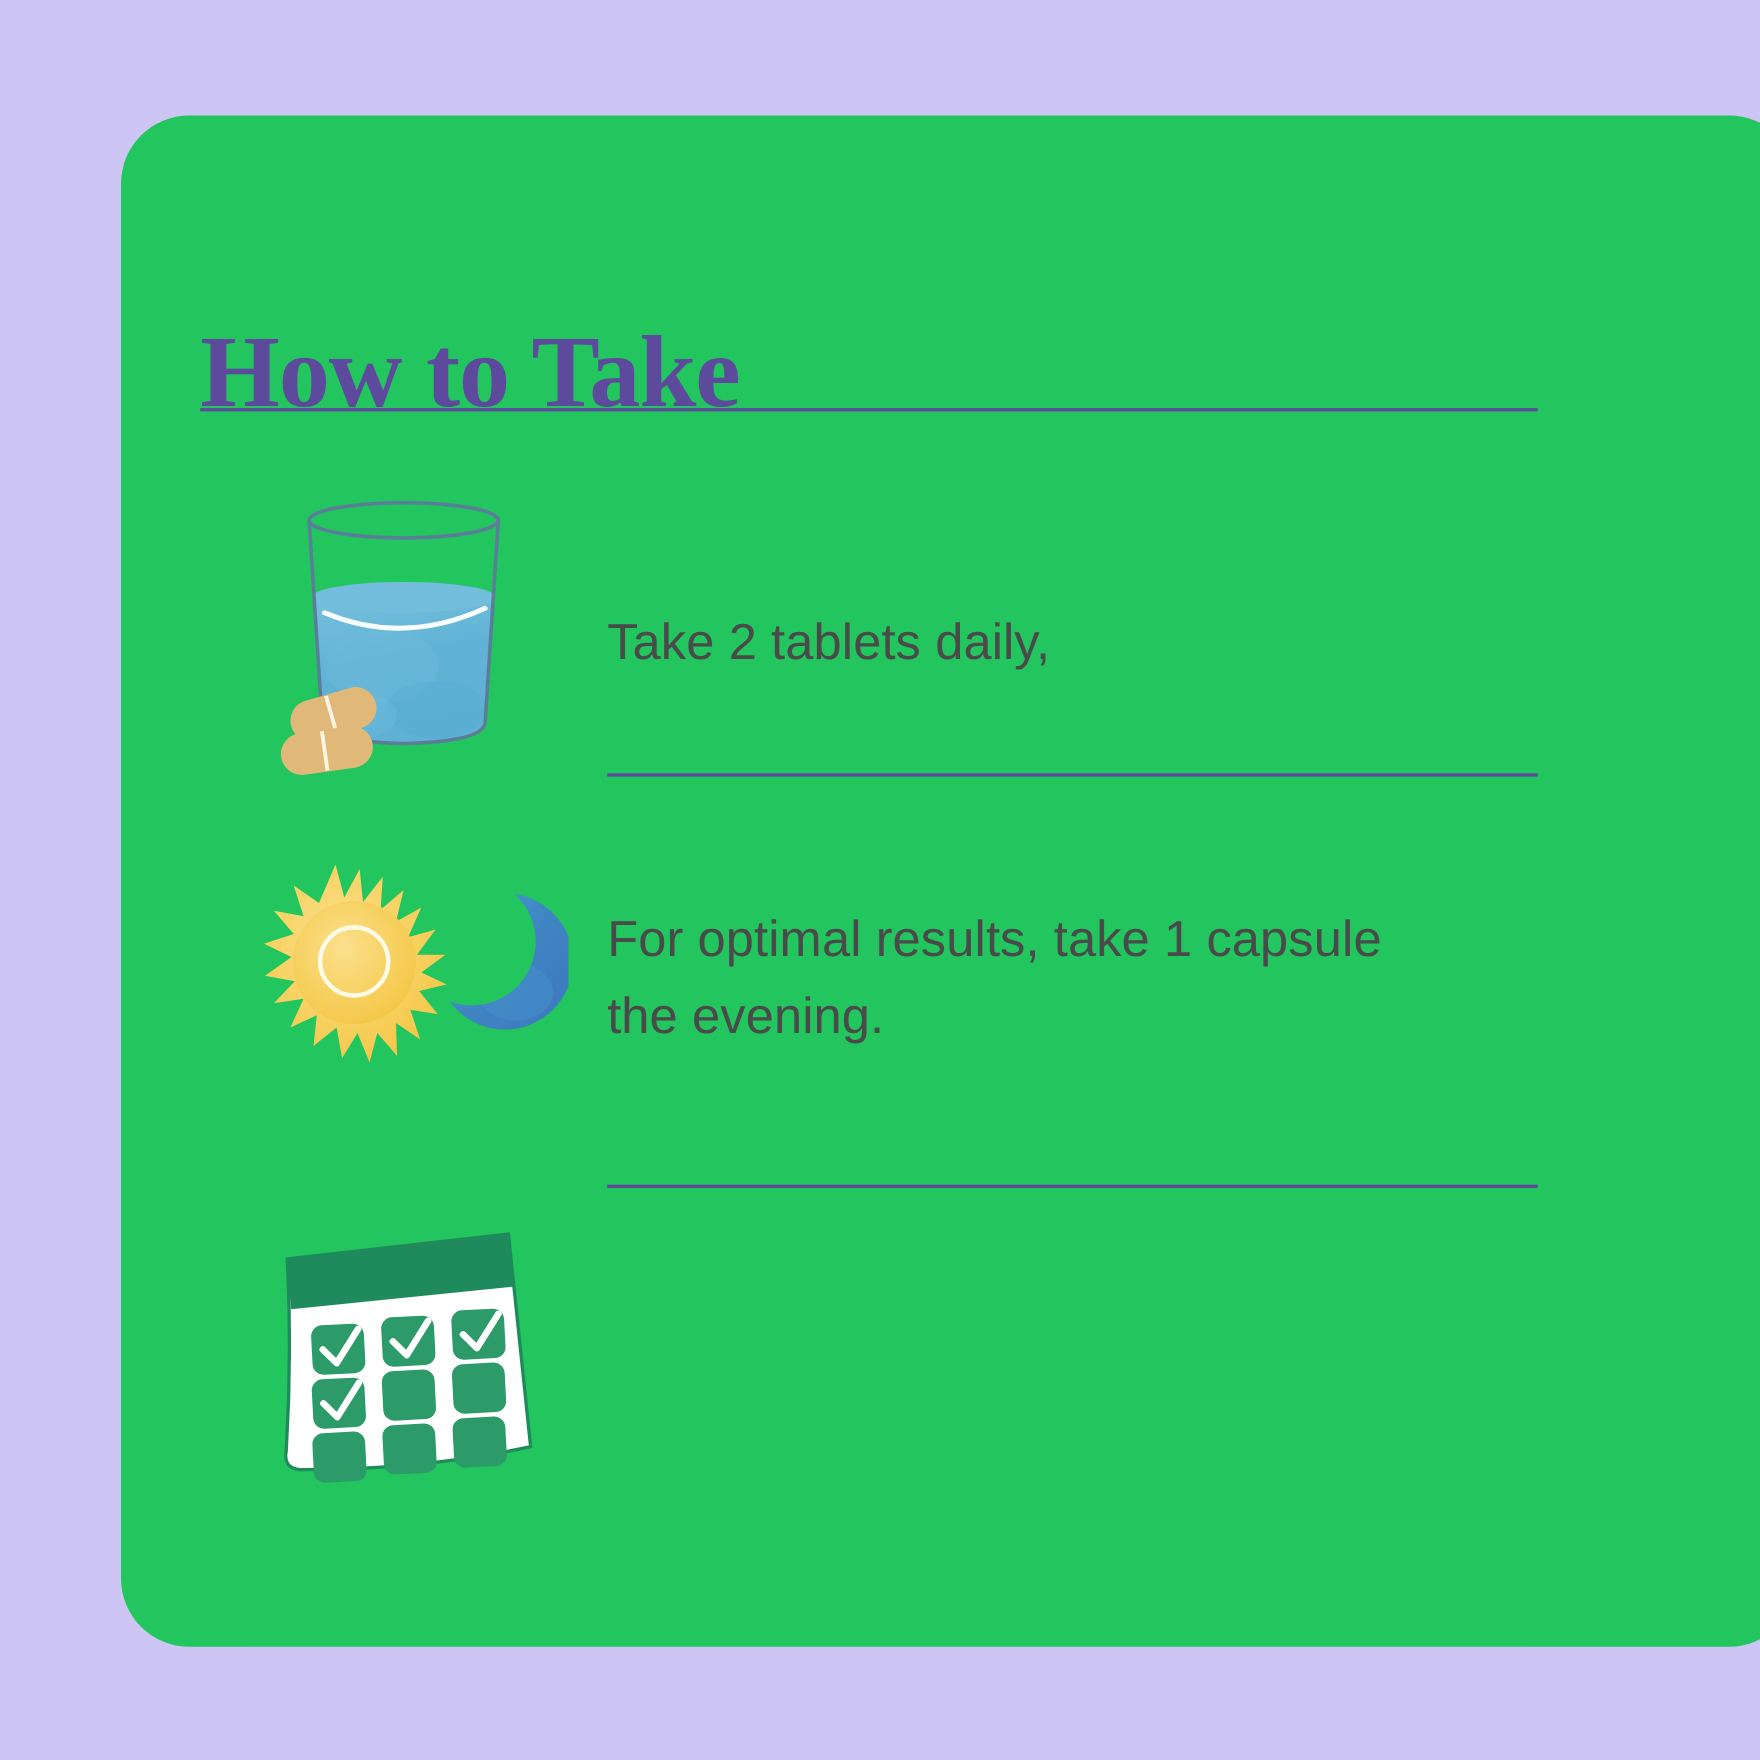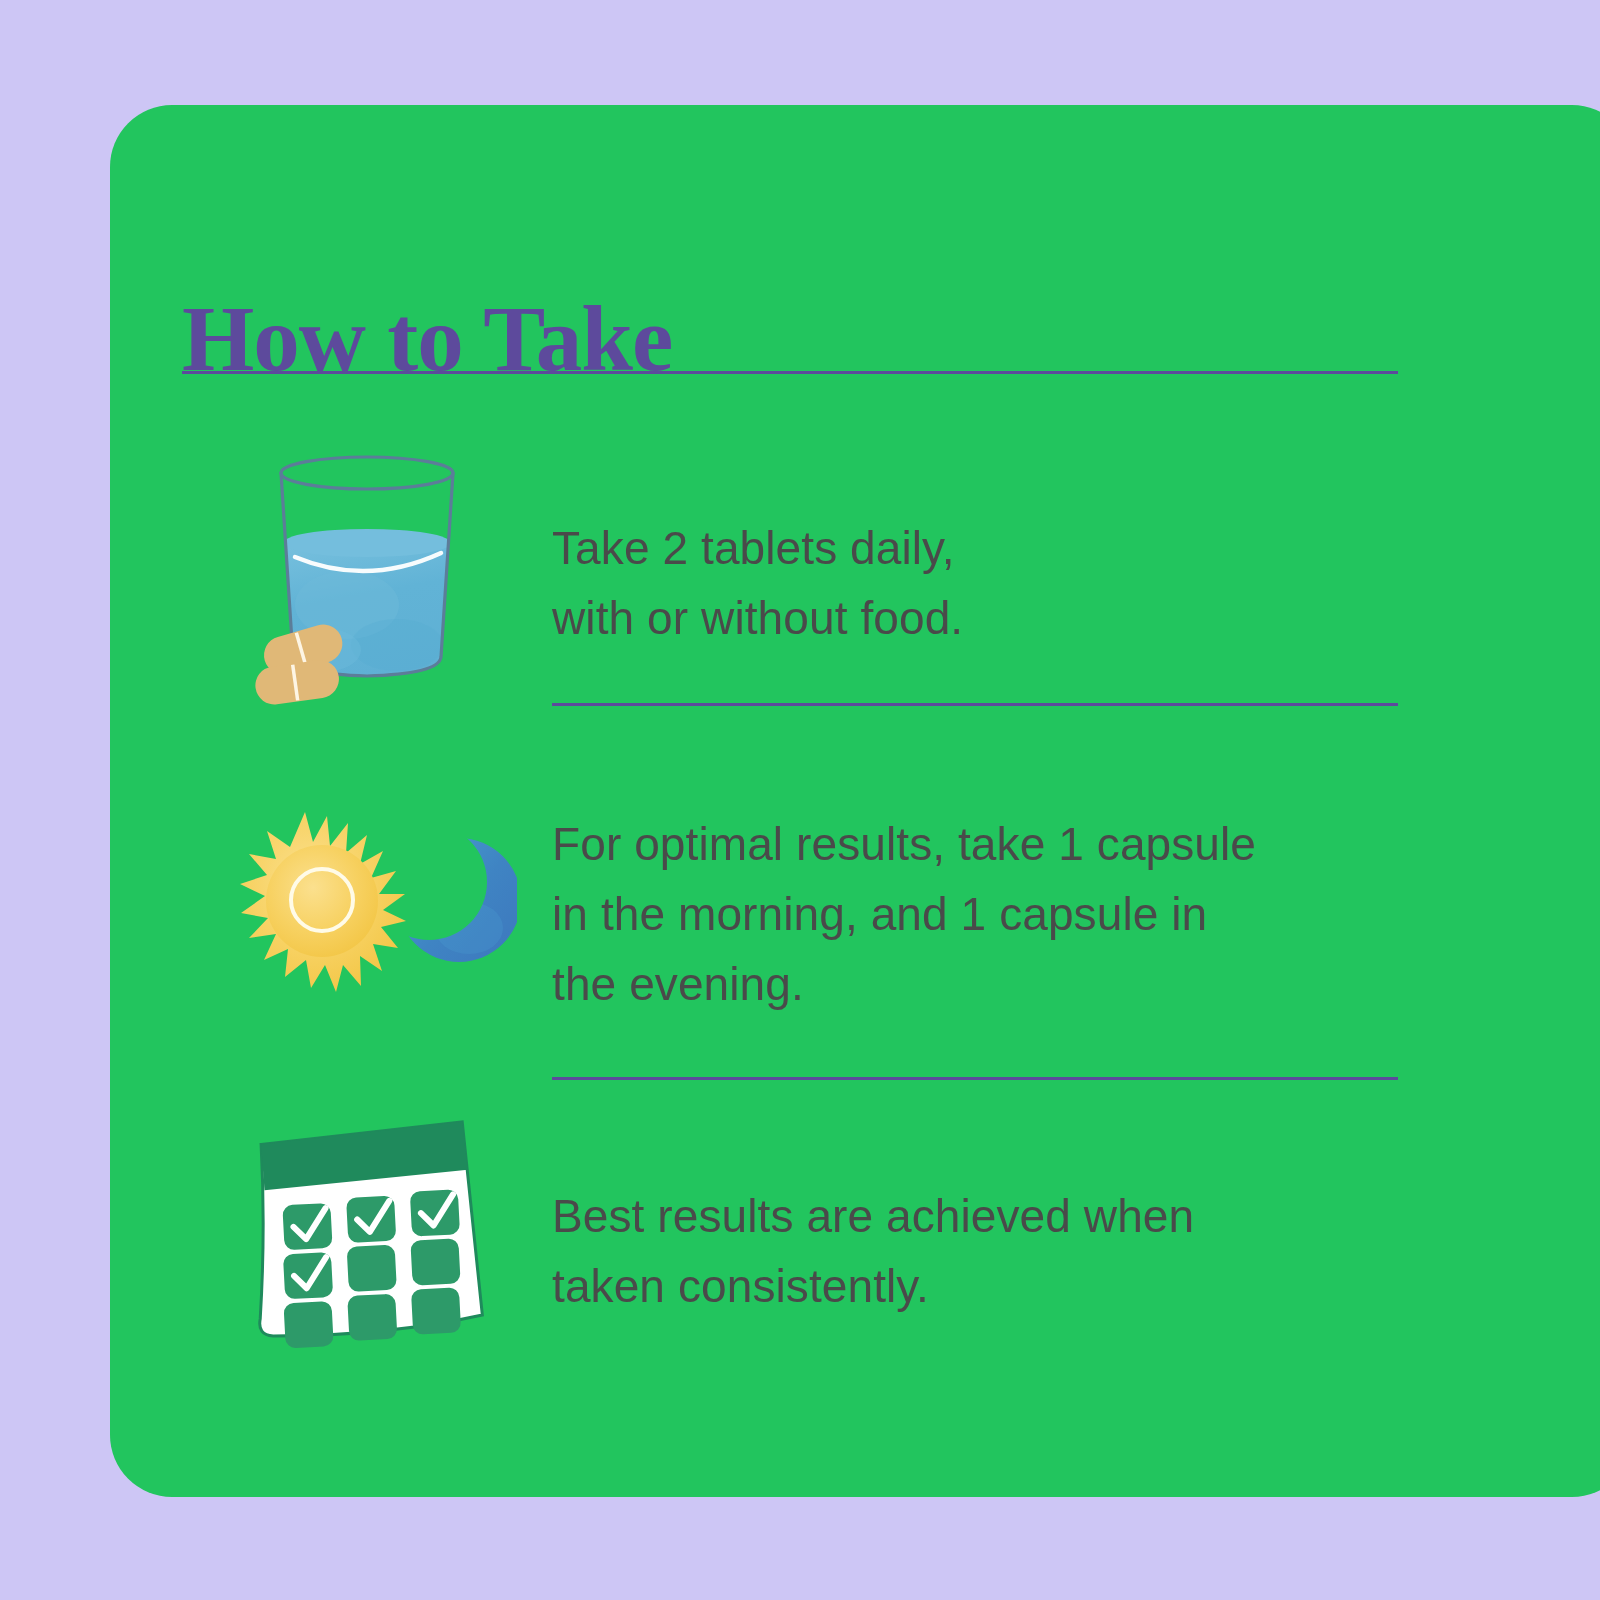--- a/index.html
+++ b/index.html
@@ -142,21 +142,20 @@
             <line x1="64" y1="197" x2="64" y2="233" stroke="#fdf5e4" stroke-width="3.5"></line>
           </g>
           <g transform="rotate(-8 62 246)">
             <rect x="18" y="228" width="84" height="38" rx="19" fill="#e0b877"></rect>
             <line x1="58" y1="229" x2="58" y2="265" stroke="#fdf5e4" stroke-width="3.5"></line>
           </g>
         </svg>
       </div>
       <div class="text-cell">
         <span class="ln">Take 2 tablets daily,</span>
-        <span class="ln">with or without food.</span>
       </div>
     </div>
 
     <div class="divider" id="divider-0"></div>
 
     <div class="row" id="row-1">
       <div class="icon-cell">
         <svg class="ico" width="300" height="185" viewBox="0 0 300 185" aria-hidden="true">
           <defs>
             <radialGradient id="sunGrad" cx="0.42" cy="0.38" r="0.72">
@@ -191,21 +190,20 @@
 
           <g mask="url(#moonMask)">
             <rect x="170" y="20" width="130" height="150" fill="url(#moonGrad)"></rect>
             <ellipse cx="252" cy="120" rx="34" ry="26" fill="#4899cd" opacity="0.35"></ellipse>
             <ellipse cx="236" cy="54" rx="26" ry="18" fill="#53a9d6" opacity="0.35"></ellipse>
           </g>
         </svg>
       </div>
       <div class="text-cell">
         <span class="ln">For optimal results, take 1 capsule</span>
-        <span class="ln">in the morning, and 1 capsule in</span>
         <span class="ln">the evening.</span>
       </div>
     </div>
 
     <div class="divider" id="divider-1"></div>
 
     <div class="row" id="row-2">
       <div class="icon-cell">
         <svg class="ico" width="270" height="245" viewBox="0 0 270 245" aria-hidden="true">
           <g transform="rotate(-3 135 120)">
@@ -231,20 +229,16 @@
 
             <g fill="none" stroke="#ffffff" stroke-width="6" stroke-linecap="round" stroke-linejoin="round">
               <path d="M62 108 L74 121 L95 91"></path>
               <path d="M126 104 L138 117 L159 87"></path>
               <path d="M190 101 L202 114 L223 84"></path>
               <path d="M60 157 L72 170 L93 140"></path>
             </g>
           </g>
         </svg>
       </div>
-      <div class="text-cell">
-        <span class="ln">Best results are achieved when</span>
-        <span class="ln">taken consistently.</span>
-      </div>
     </div>
 
   </div>
 </div>
 
 </body></html>

